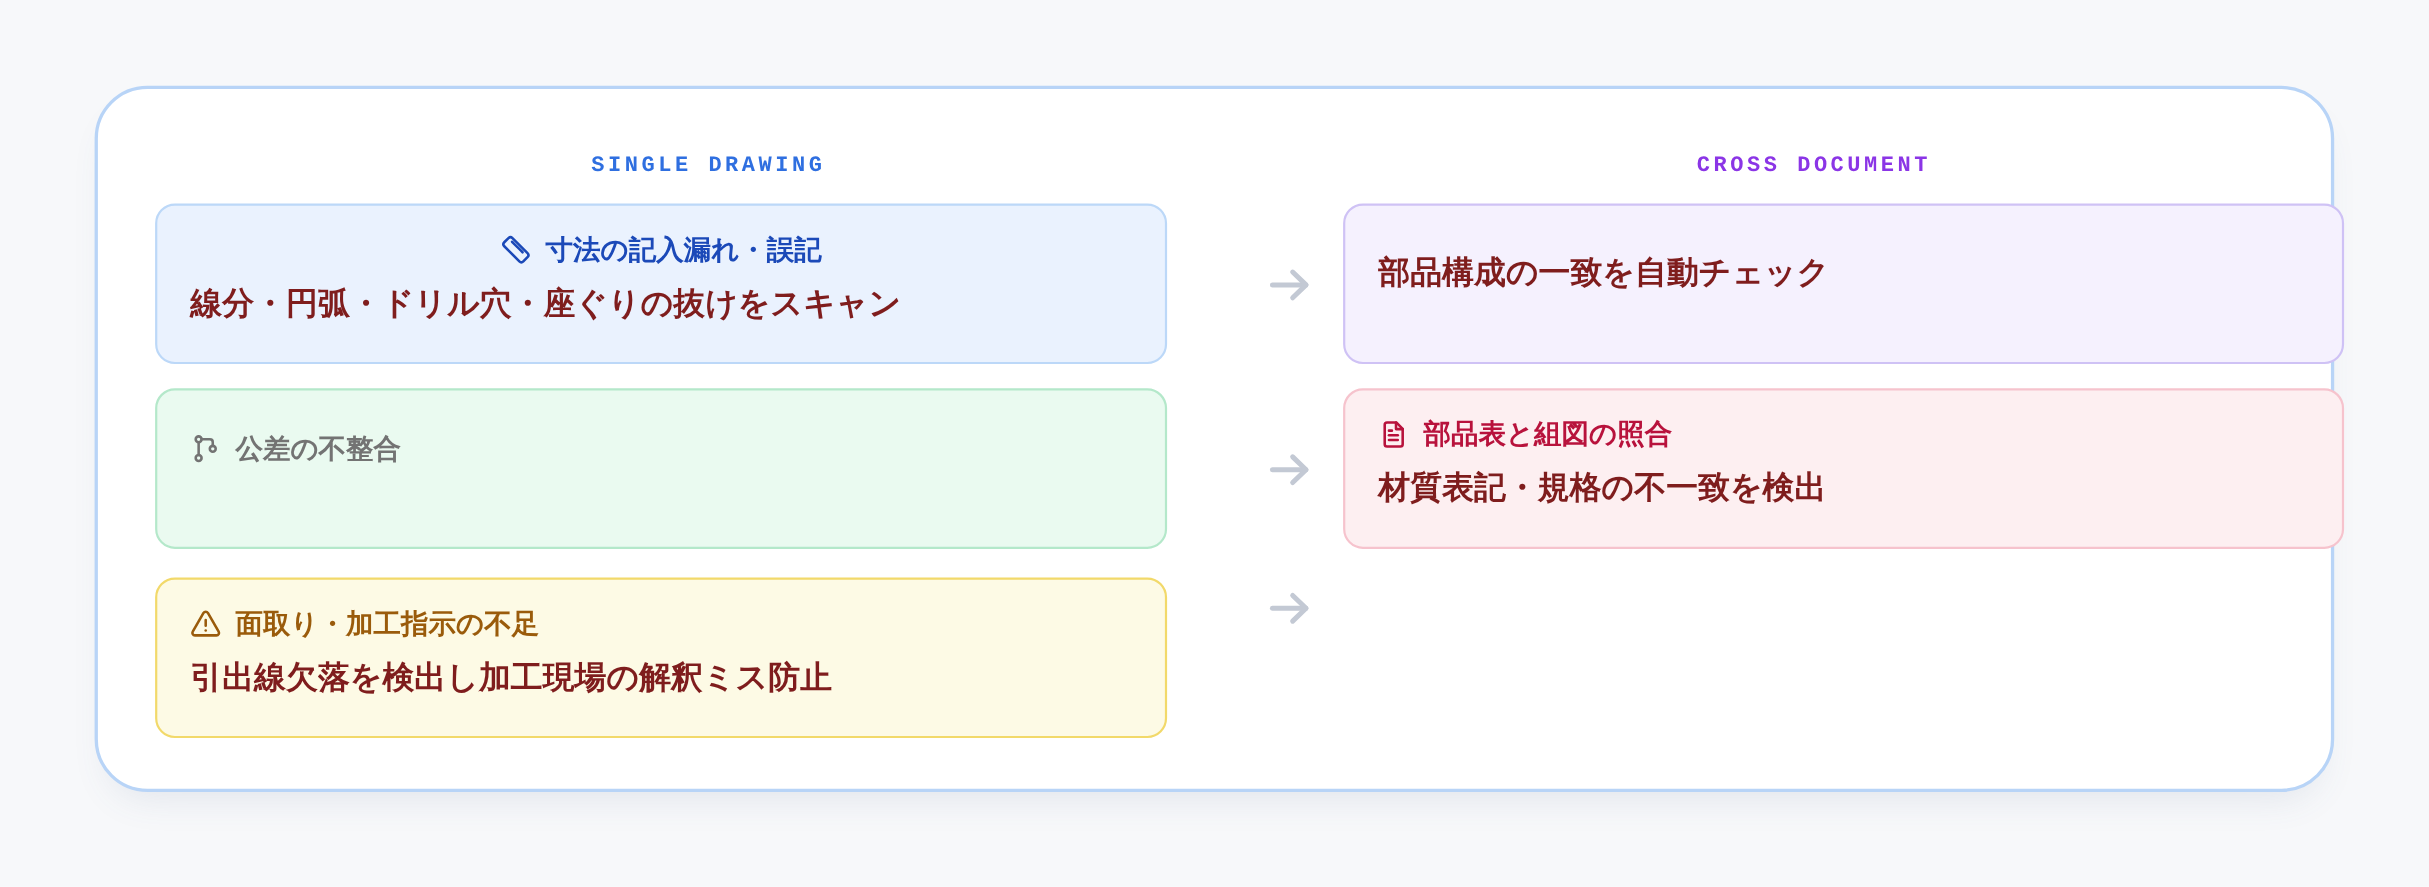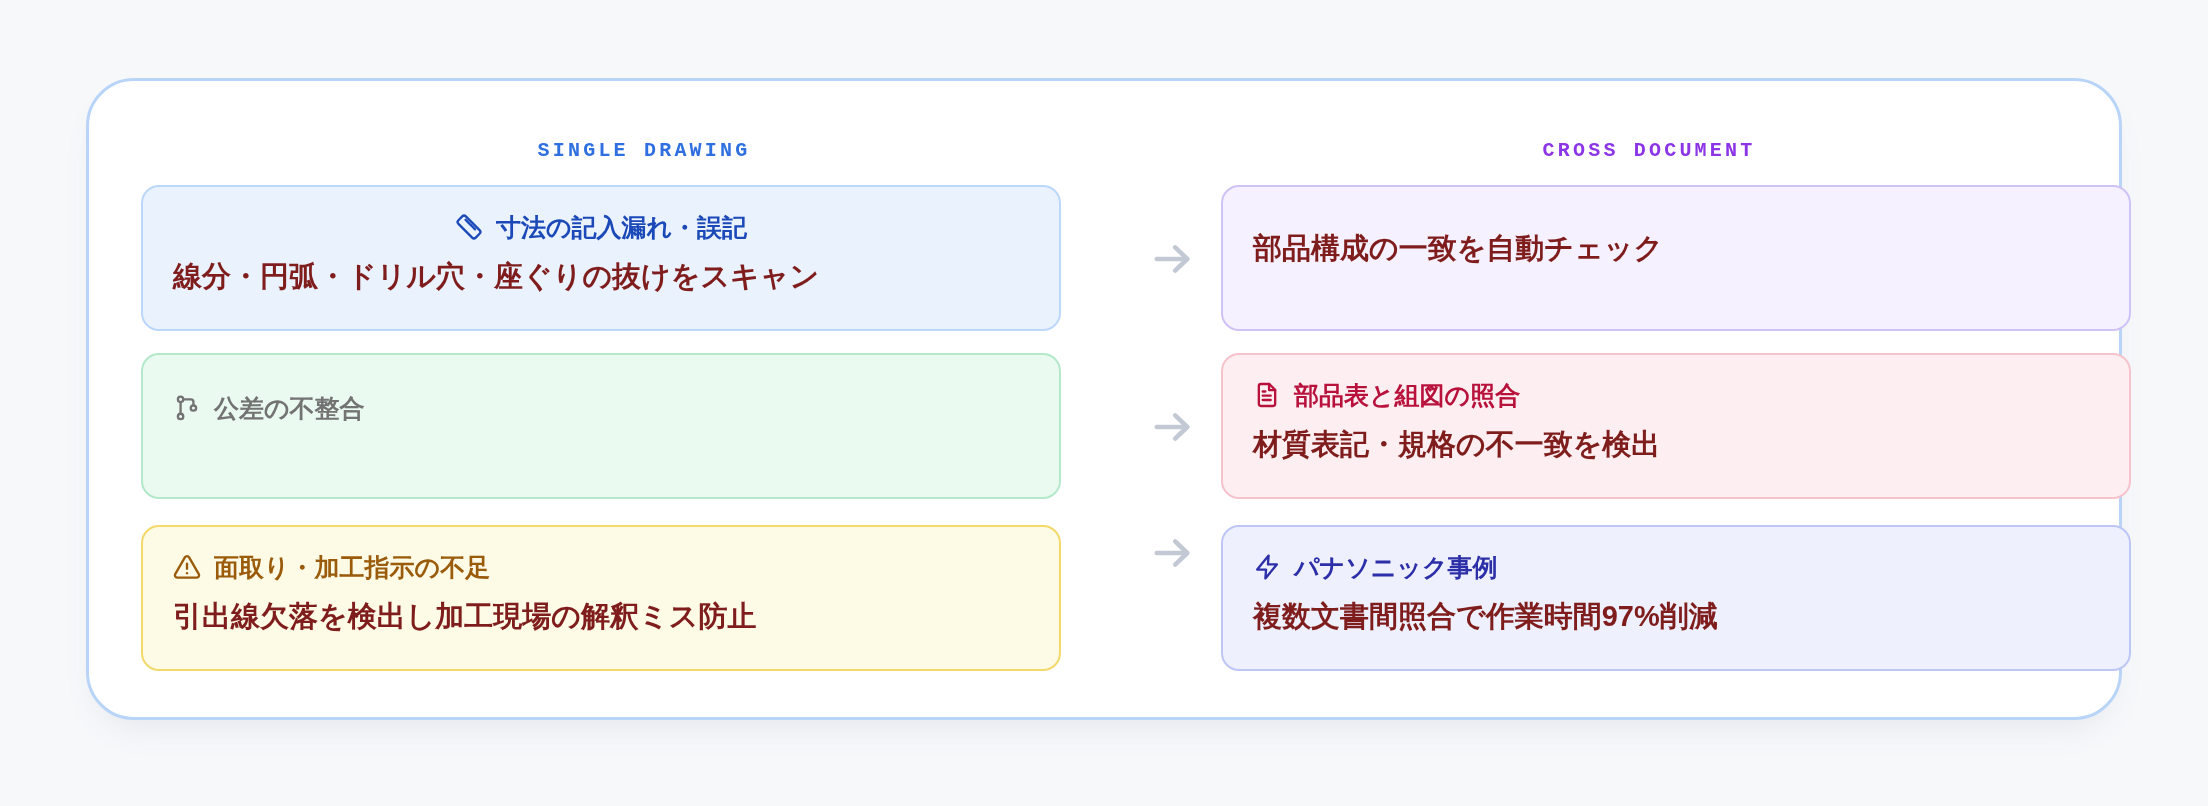--- a/index.html
+++ b/index.html
@@ -238,29 +238,18 @@
           <div class="card-desc">引出線欠落を検出し加工現場の解釈ミス防止</div>
         </div>
 
         <div class="arrow a2">
           <svg viewBox="0 0 24 24" fill="none" stroke="currentColor" stroke-width="2.1" stroke-linecap="round" stroke-linejoin="round">
             <line x1="4.5" y1="12" x2="18.5" y2="12"></line>
             <polyline points="13,6.6 18.6,12 13,17.4"></polyline>
           </svg>
         </div>
 
-        <div class="card right c-indigo">
-          <div class="card-title">
-            <span class="card-icon">
-              <svg viewBox="0 0 24 24" fill="none" stroke="currentColor" stroke-width="2" stroke-linecap="round" stroke-linejoin="round">
-                <polygon points="13.4,2.2 3.6,14.2 11.2,14.2 10.6,21.8 20.4,9.8 12.8,9.8"></polygon>
-              </svg>
-            </span>
-            <span>パナソニック事例</span>
-          </div>
-          <div class="card-desc">複数文書間照合で作業時間97%削減</div>
-        </div>
 
       </div>
 
     </div>
   </div>
 </div>
 
 </body></html>

